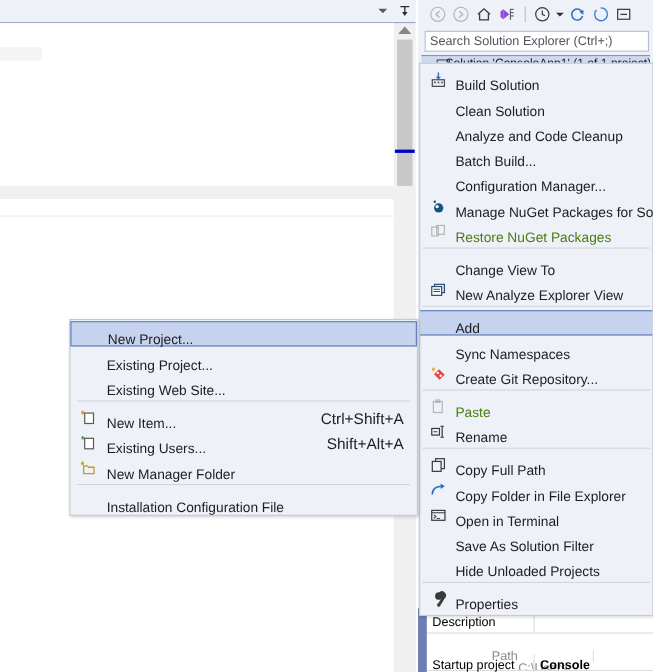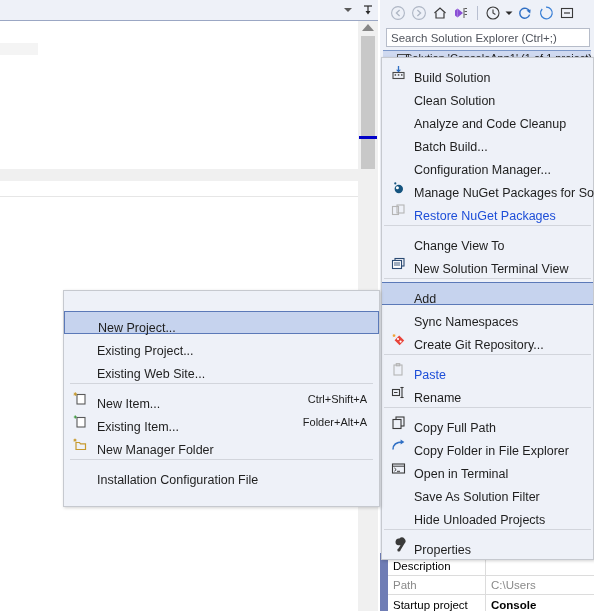--- a/index.html
+++ b/index.html
@@ -251,34 +251,34 @@
     box-shadow: 1px 1px 3px rgba(0,0,0,0.18);
   }
   .ctx-main {
     left: 381px; top: 57px;
     width: 213px;
     padding: 3px 0;
   }
   .ctx-sub {
     left: 63px; top: 290px;
     width: 317px;
-    padding: 20px 0;
+    padding: 1px 0;
   }
   .ctx-item {
     position: relative;
     height: 23px;
     display: flex;
     align-items: center;
     font-size: 12.5px;
     color: #1e1e1e;
     white-space: nowrap;
     box-sizing: border-box;
   }
   .ctx-item.disabled {
-    color: #1d4ed8;
+    color: #4d7c0f;
   }
   .ctx-item.selected {
     background: #c6d3ee;
     border-top: 1px solid #5b79b8;
     border-bottom: 1px solid #5b79b8;
   }
   .ctx-sub .ctx-item.selected {
     border-left: 1px solid #5b79b8;
     border-right: 1px solid #5b79b8;
   }
@@ -293,21 +293,21 @@
   .ctx-label {
     padding-left: 32px;
     margin-top: 11px;
   }
   .ctx-sub .ctx-label {
     padding-left: 33px;
   }
   .ctx-shortcut {
     position: absolute;
     right: 12px;
-    font-size: 11px;
+    font-size: 14px;
     color: #1e1e1e;
   }
   .ctx-sep {
     height: 1px;
     background: #d2d5dc;
     margin: 3px 6px 3px 6px;
   }
   .ctx-main .ctx-sep { margin-left: 2px; margin-right: 2px; }
 </style>
 </head>
@@ -416,21 +416,21 @@
   </div>
 
   <div class="props-grid">
     <div class="props-leftbar"></div>
     <div class="props-partial-row"></div>
 
     <div class="props-row" style="top:4px;">
       <div class="props-name">Description</div>
       <div class="props-val"></div>
     </div>
-    <div class="props-row" style="top:23px;">
+    <div class="props-row" style="top:38px;flex-direction:column;">
       <div class="props-name" style="color:#8a8a8a">Path</div>
       <div class="props-val" style="color:#8a8a8a">C:\Users</div>
     </div>
     <div class="props-row" style="top:42px;border-bottom:none;">
       <div class="props-name">Startup project</div>
       <div class="props-val" style="font-weight:bold">Console</div>
     </div>
   </div>
 
   <div class="ctx-menu ctx-main">
@@ -495,21 +495,21 @@
 
     <div class="ctx-item">
       <span class="ctx-icon">
         <svg width="15" height="15" viewBox="0 0 15 15">
           <rect x="4" y="2.5" width="9" height="7.5" fill="none" stroke="#2b4a72" stroke-width="1.1"></rect>
           <rect x="1.5" y="4.5" width="9" height="8" fill="#ffffff" stroke="#2b4a72" stroke-width="1.1"></rect>
           <line x1="3" y1="7" x2="9" y2="7" stroke="#2b4a72" stroke-width="0.9"></line>
           <line x1="3" y1="9" x2="9" y2="9" stroke="#2b4a72" stroke-width="0.9"></line>
         </svg>
       </span>
-      <span class="ctx-label">New Solution Terminal View</span>
+      <span class="ctx-label">New Analyze Explorer View</span>
     </div>
 
     <div class="ctx-sep"></div>
 
     <div class="ctx-item selected">
       <span class="ctx-label">Add</span>
     </div>
 
     <div class="ctx-item">
       <span class="ctx-label">Sync Namespaces</span>
@@ -633,22 +633,22 @@
       <span class="ctx-shortcut">Ctrl+Shift+A</span>
     </div>
 
     <div class="ctx-item">
       <span class="ctx-icon">
         <svg width="15" height="15" viewBox="0 0 15 15">
           <rect x="4" y="3.5" width="8" height="9.5" fill="#ffffff" stroke="#5a5a5a" stroke-width="1.1"></rect>
           <path d="M2.3 1.4 V4.6 M0.8 3 H3.9" stroke="#3f9a3f" stroke-width="1.2"></path>
         </svg>
       </span>
-      <span class="ctx-label">Existing Item...</span>
-      <span class="ctx-shortcut">Folder+Alt+A</span>
+      <span class="ctx-label">Existing Users...</span>
+      <span class="ctx-shortcut">Shift+Alt+A</span>
     </div>
 
     <div class="ctx-item">
       <span class="ctx-icon">
         <svg width="15" height="15" viewBox="0 0 15 15">
           <path d="M3 5.5 H6.5 L7.6 6.8 H12.5 V12.5 H3 Z" fill="none" stroke="#c79a2e" stroke-width="1.2"></path>
           <path d="M2 1.6 V4.8 M0.5 3.2 H3.5 M0.9 2.1 L3.1 4.3 M3.1 2.1 L0.9 4.3" stroke="#c79a2e" stroke-width="0.9"></path>
         </svg>
       </span>
       <span class="ctx-label">New Manager Folder</span>

